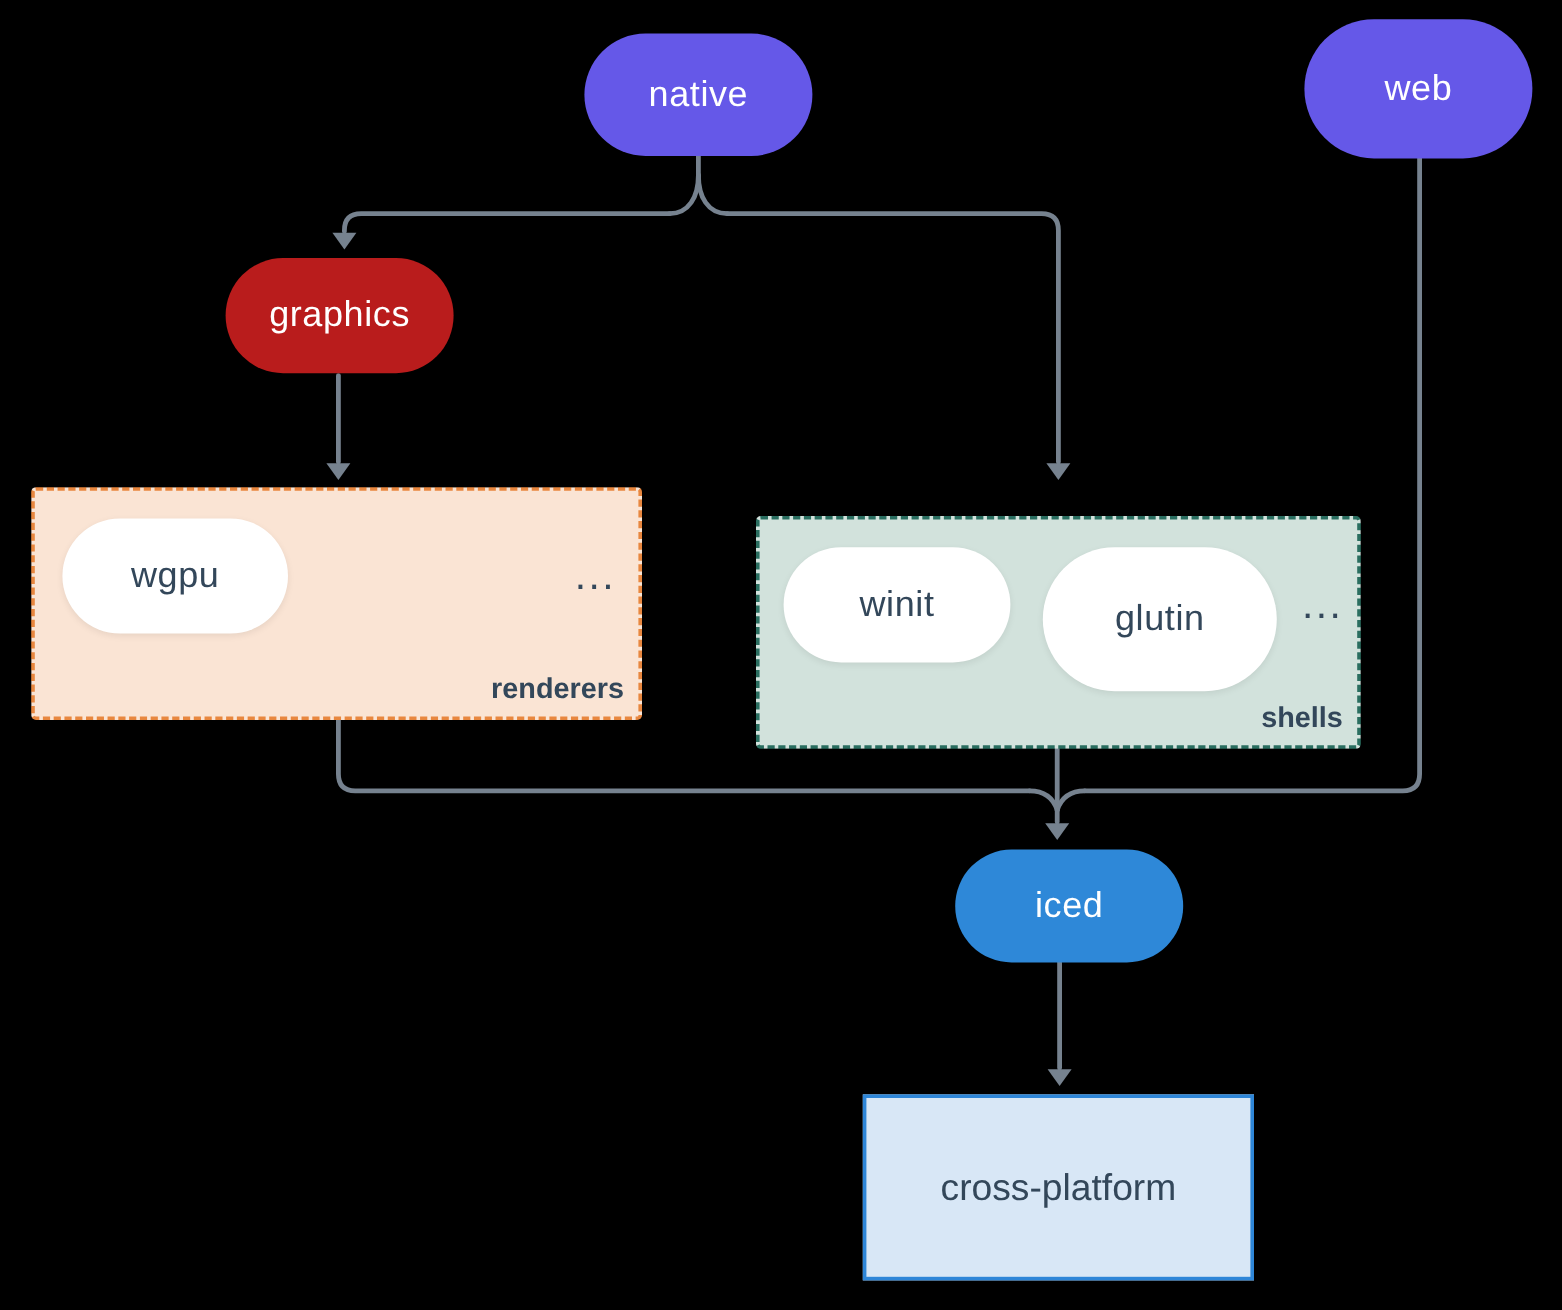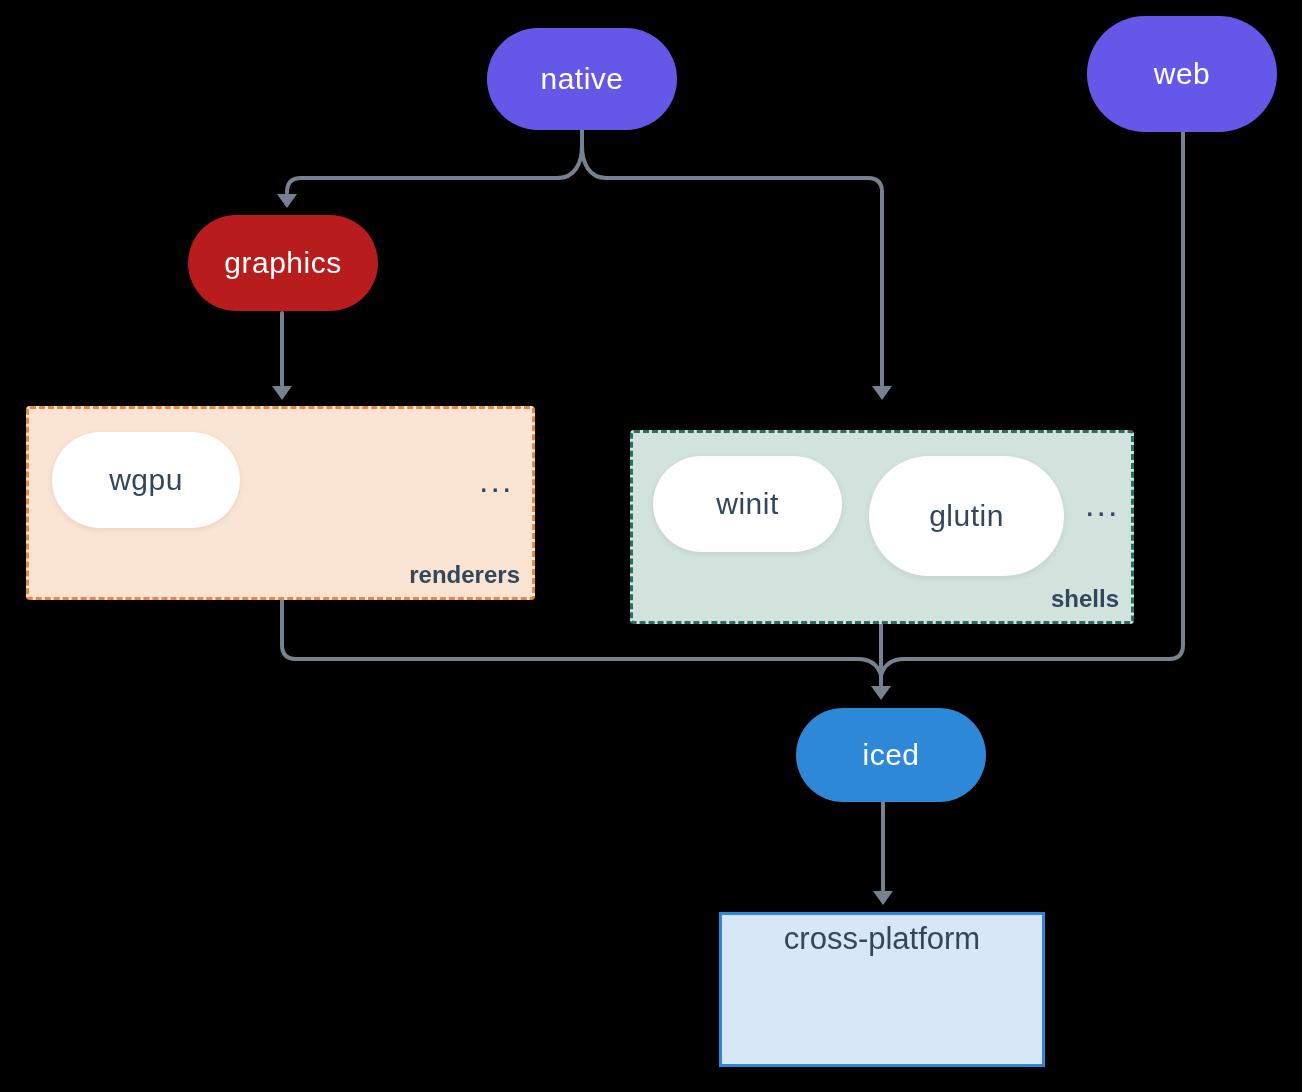--- a/index.html
+++ b/index.html
@@ -72,21 +72,21 @@
     color: #33475a;
     font-size: 24px;
     font-weight: bold;
   }
   .appbox {
     background: #d8e7f6;
     border: 3px solid #2e86d8;
     display: flex;
     flex-direction: column;
     align-items: center;
-    justify-content: flex-start;
+    justify-content: center;
     color: #33475a;
     font-size: 31px;
     line-height: 48px;
     text-align: center;
   }
 </style>
 </head>
 <body>
 
 <div class="canvas">

